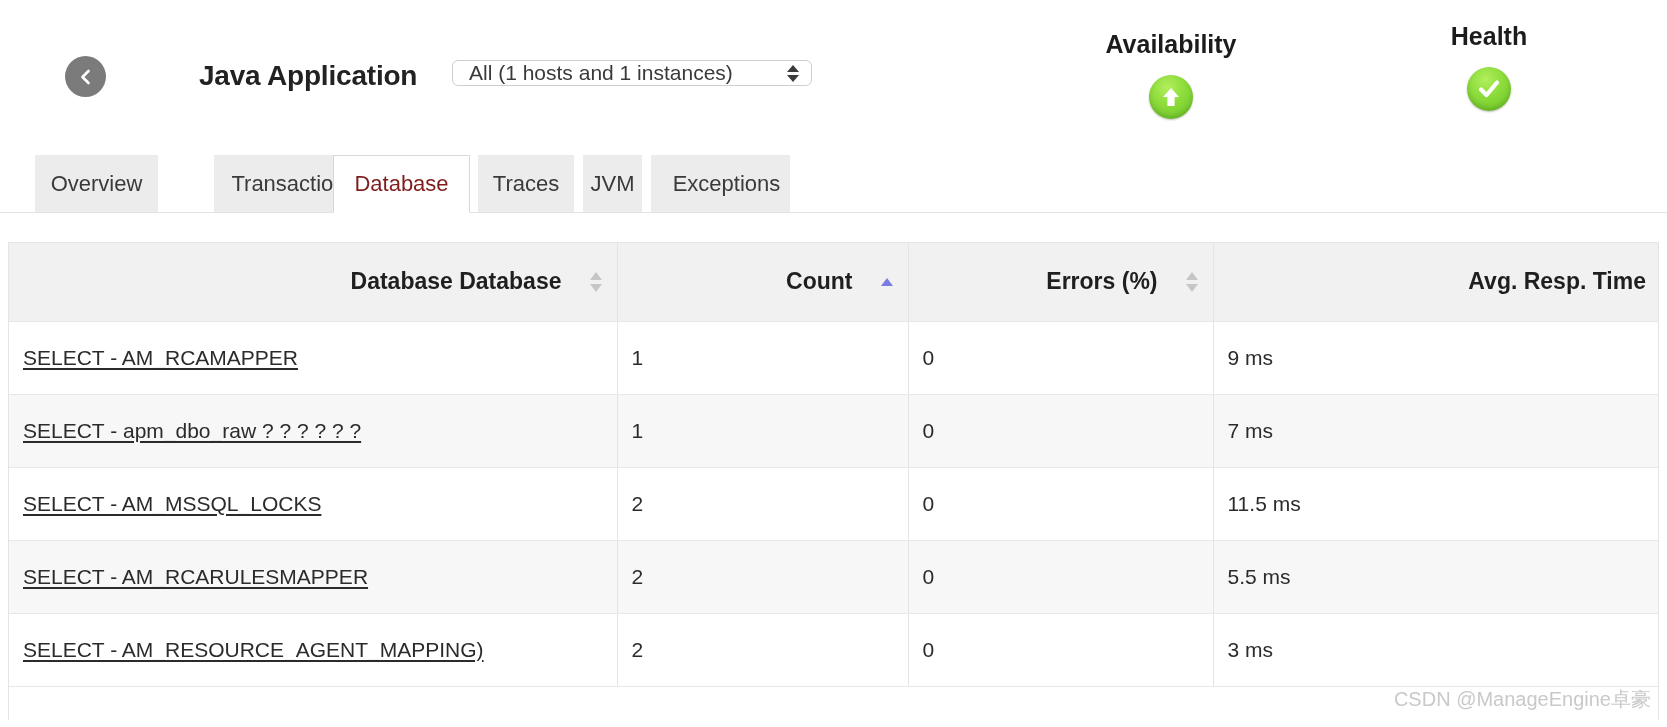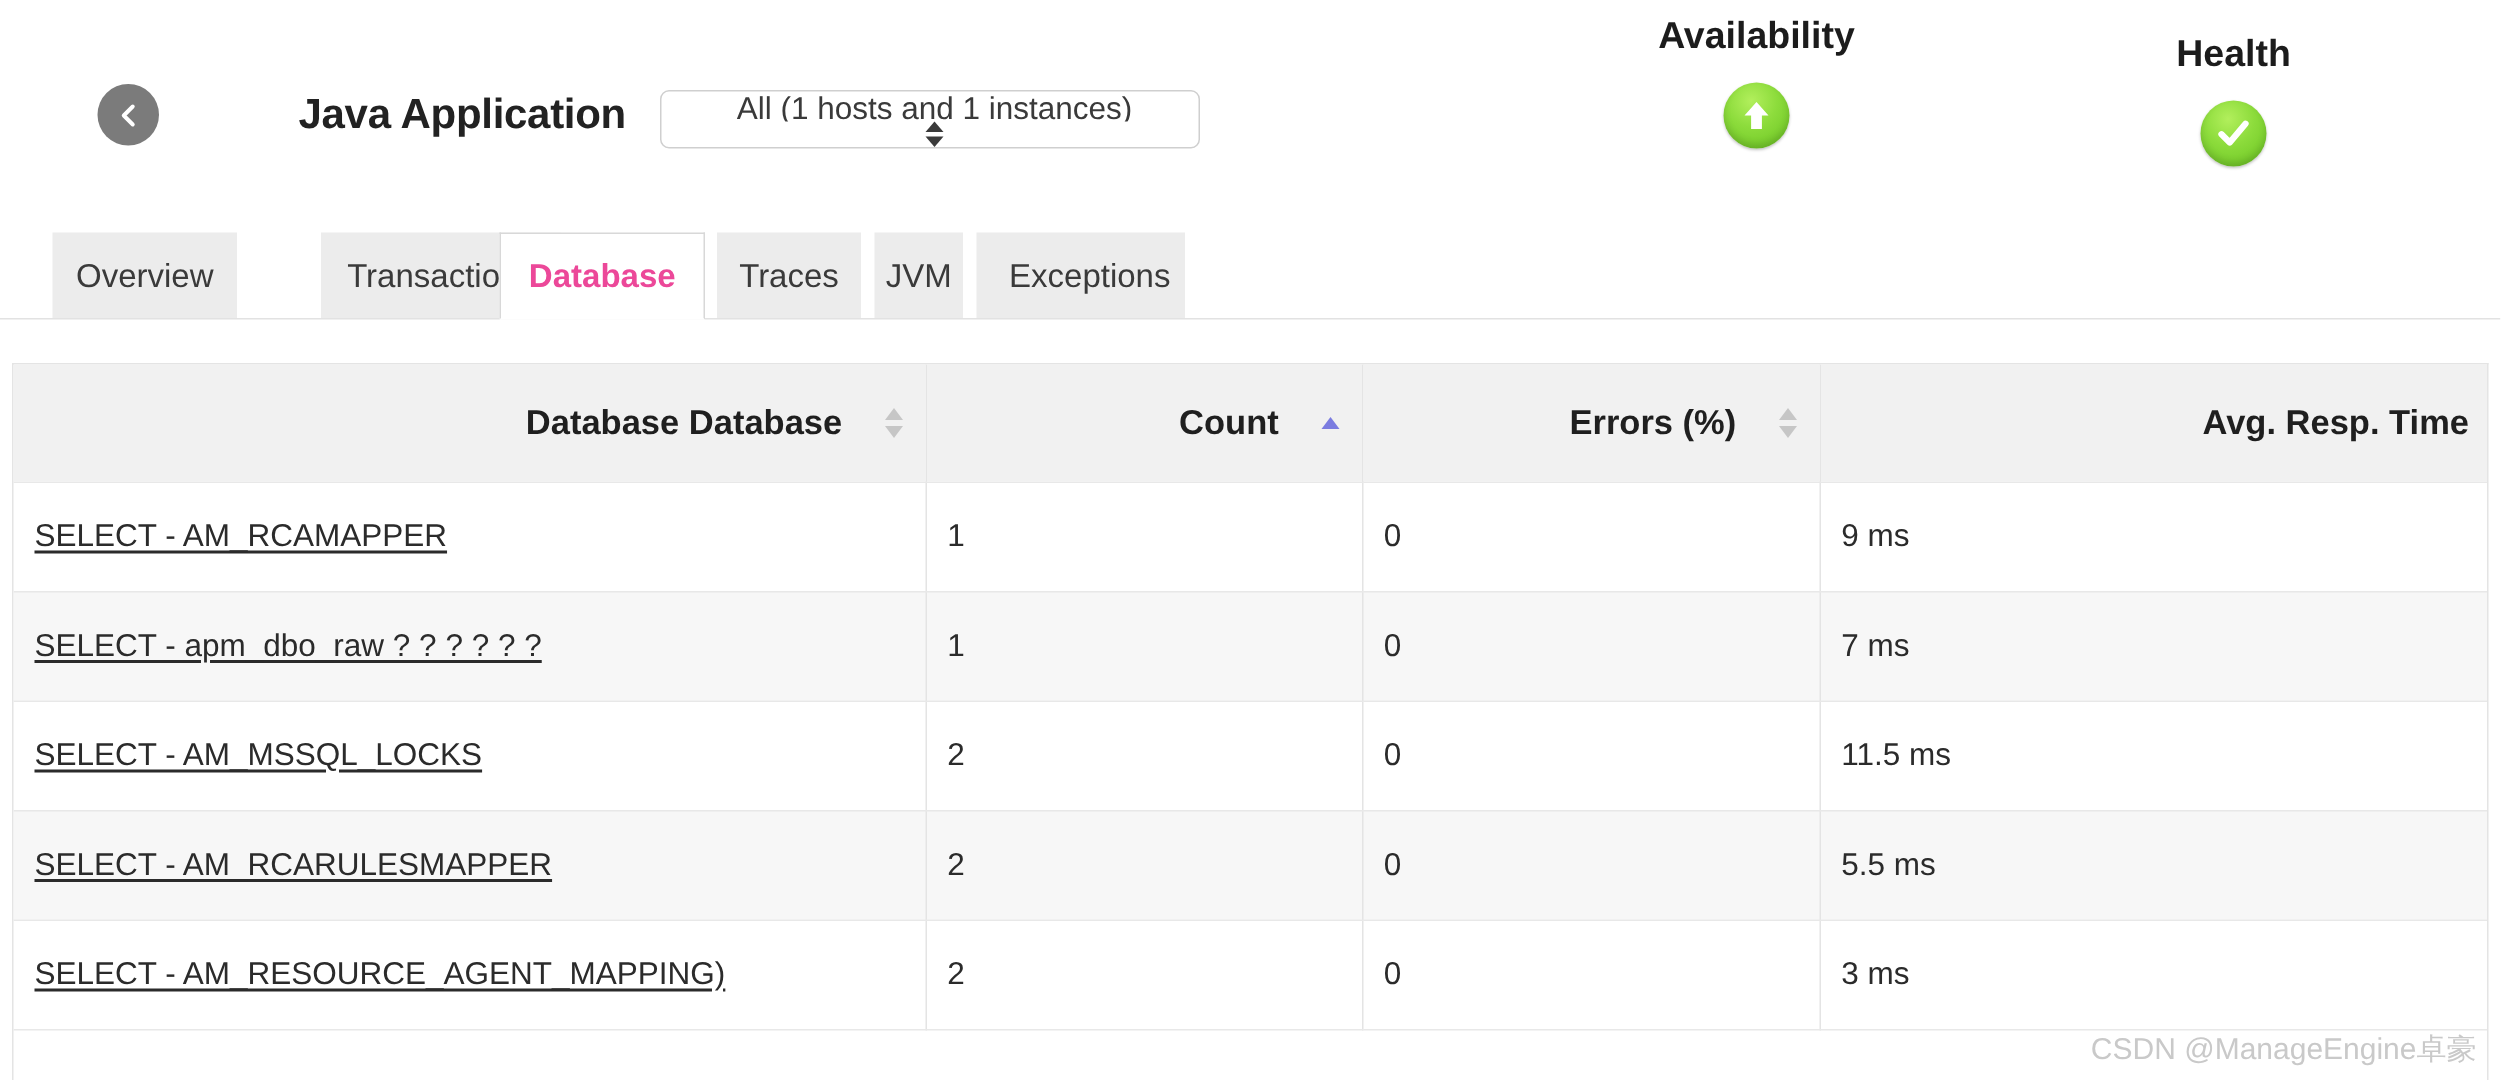--- a/index.html
+++ b/index.html
@@ -50,32 +50,31 @@
     top: 60px;
     font-size: 28px;
     font-weight: bold;
     color: #222222;
     letter-spacing: -0.2px;
     white-space: nowrap;
   }
 
   .instance-select {
     position: absolute;
-    left: 440px;
+    left: 452px;
     top: 60px;
     width: 360px;
-    height: 39px;
+    height: 26px;
     border: 1px solid #cfcfcf;
     border-radius: 6px;
     background: #ffffff;
     display: flex;
     align-items: center;
     padding: 0 10px 0 16px;
     cursor: pointer;
-    flex-direction: column;
   }
   .instance-select .sel-text {
     flex: 1;
     font-size: 21px;
     color: #3a3a3a;
     white-space: nowrap;
     overflow: hidden;
   }
   .stepper {
     width: 16px;
@@ -109,21 +108,21 @@
     color: #1c1c1c;
     white-space: nowrap;
     line-height: 1;
   }
   .metric-block .metric-icon {
     margin: 18px auto 0;
     width: 44px;
     height: 44px;
   }
 
-  #availability-block { left: 1066px; top: 12px; width: 210px; }
+  #availability-block { left: 1066px; top: 32px; width: 210px; }
   #health-block       { left: 1392px; top: 24px; width: 194px; }
 
   .badge-circle {
     width: 44px;
     height: 44px;
     border-radius: 50%;
     background: radial-gradient(circle at 42% 28%, #b2ef5c 0%, #8ddc3c 42%, #69c321 100%);
     box-shadow: inset 0 -3px 5px rgba(0,0,0,0.14), 0 1px 2px rgba(0,0,0,0.25);
     display: flex;
     align-items: center;
@@ -150,22 +149,22 @@
     font-size: 22px;
     color: #3a3a3a;
     cursor: pointer;
     padding: 0 20px;
     white-space: nowrap;
   }
   .tab.active {
     background: #ffffff;
     border: 1px solid #d8d8d8;
     border-bottom: 1px solid #ffffff;
-    font-weight: bold;
-    color: #ec4899;
+    font-weight: normal;
+    color: #7f1d1d;
     height: 58px;
     z-index: 3;
   }
 
   
   .table-wrap {
     position: absolute;
     left: 8px;
     top: 242px;
     width: 1651px;

